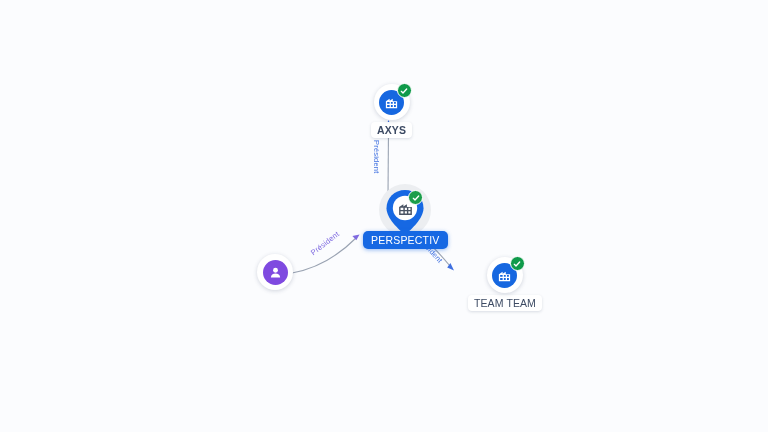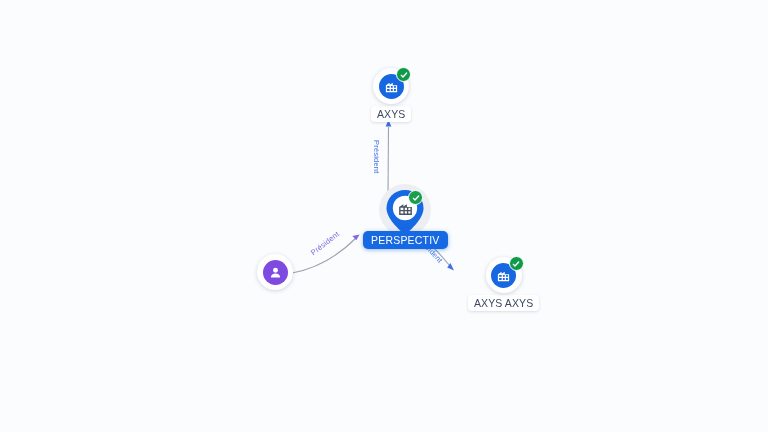--- a/index.html
+++ b/index.html
@@ -184,21 +184,21 @@
     <path d="M 412 232 C 430 242 440 254 450 266" fill="none" stroke="#9aa3b2" stroke-width="1.1"></path>
     <polygon points="454,270.5 447.2,267.6 450.4,263.0" fill="#3f6fe0"></polygon>
   </svg>
 
   <div class="edge-label" style="left:381px; top:140px; color:#3f6fe0; transform-origin:left top; transform:rotate(90deg);">Président</div>
 
   <div class="edge-label" style="left:309px; top:250px; color:#7f6ae0; transform-origin:left top; transform:rotate(-38deg);">Président</div>
 
   <div class="edge-label" style="left:422px; top:234px; color:#3f6fe0; transform-origin:left top; transform:rotate(48deg);">Président</div>
 
-  <div class="node" style="left:371px; top:68px;">
+  <div class="node" style="left:371px; top:84px;font-weight:bold;">
     <div class="avatar-wrap">
       <div class="avatar">
         <div class="avatar-inner company">
           <svg width="15" height="15" viewBox="0 0 24 24" fill="#ffffff">
             <path d="M3 21V10l6-4v3l5-3v4h7v11H3zm2-2h4v-3H5v3zm0-5h4v-3H5v3zm6 5h3v-3h-3v3zm0-5h3v-3h-3v3zm5 5h3v-3h-3v3zm0-5h3v-3h-3v3z"></path>
           </svg>
         </div>
       </div>
       <div class="check-badge">
         <svg width="8" height="8" viewBox="0 0 24 24" fill="none" stroke="#ffffff" stroke-width="4" stroke-linecap="round" stroke-linejoin="round">
@@ -251,16 +251,16 @@
             <path d="M3 21V10l6-4v3l5-3v4h7v11H3zm2-2h4v-3H5v3zm0-5h4v-3H5v3zm6 5h3v-3h-3v3zm0-5h3v-3h-3v3zm5 5h3v-3h-3v3zm0-5h3v-3h-3v3z"></path>
           </svg>
         </div>
       </div>
       <div class="check-badge">
         <svg width="8" height="8" viewBox="0 0 24 24" fill="none" stroke="#ffffff" stroke-width="4" stroke-linecap="round" stroke-linejoin="round">
           <polyline points="4,13 9,18 20,6"></polyline>
         </svg>
       </div>
     </div>
-    <div class="node-label">AXYS AXYS</div>
+    <div class="node-label">TEAM TEAM</div>
   </div>
 
 </div>
 
 </body></html>

